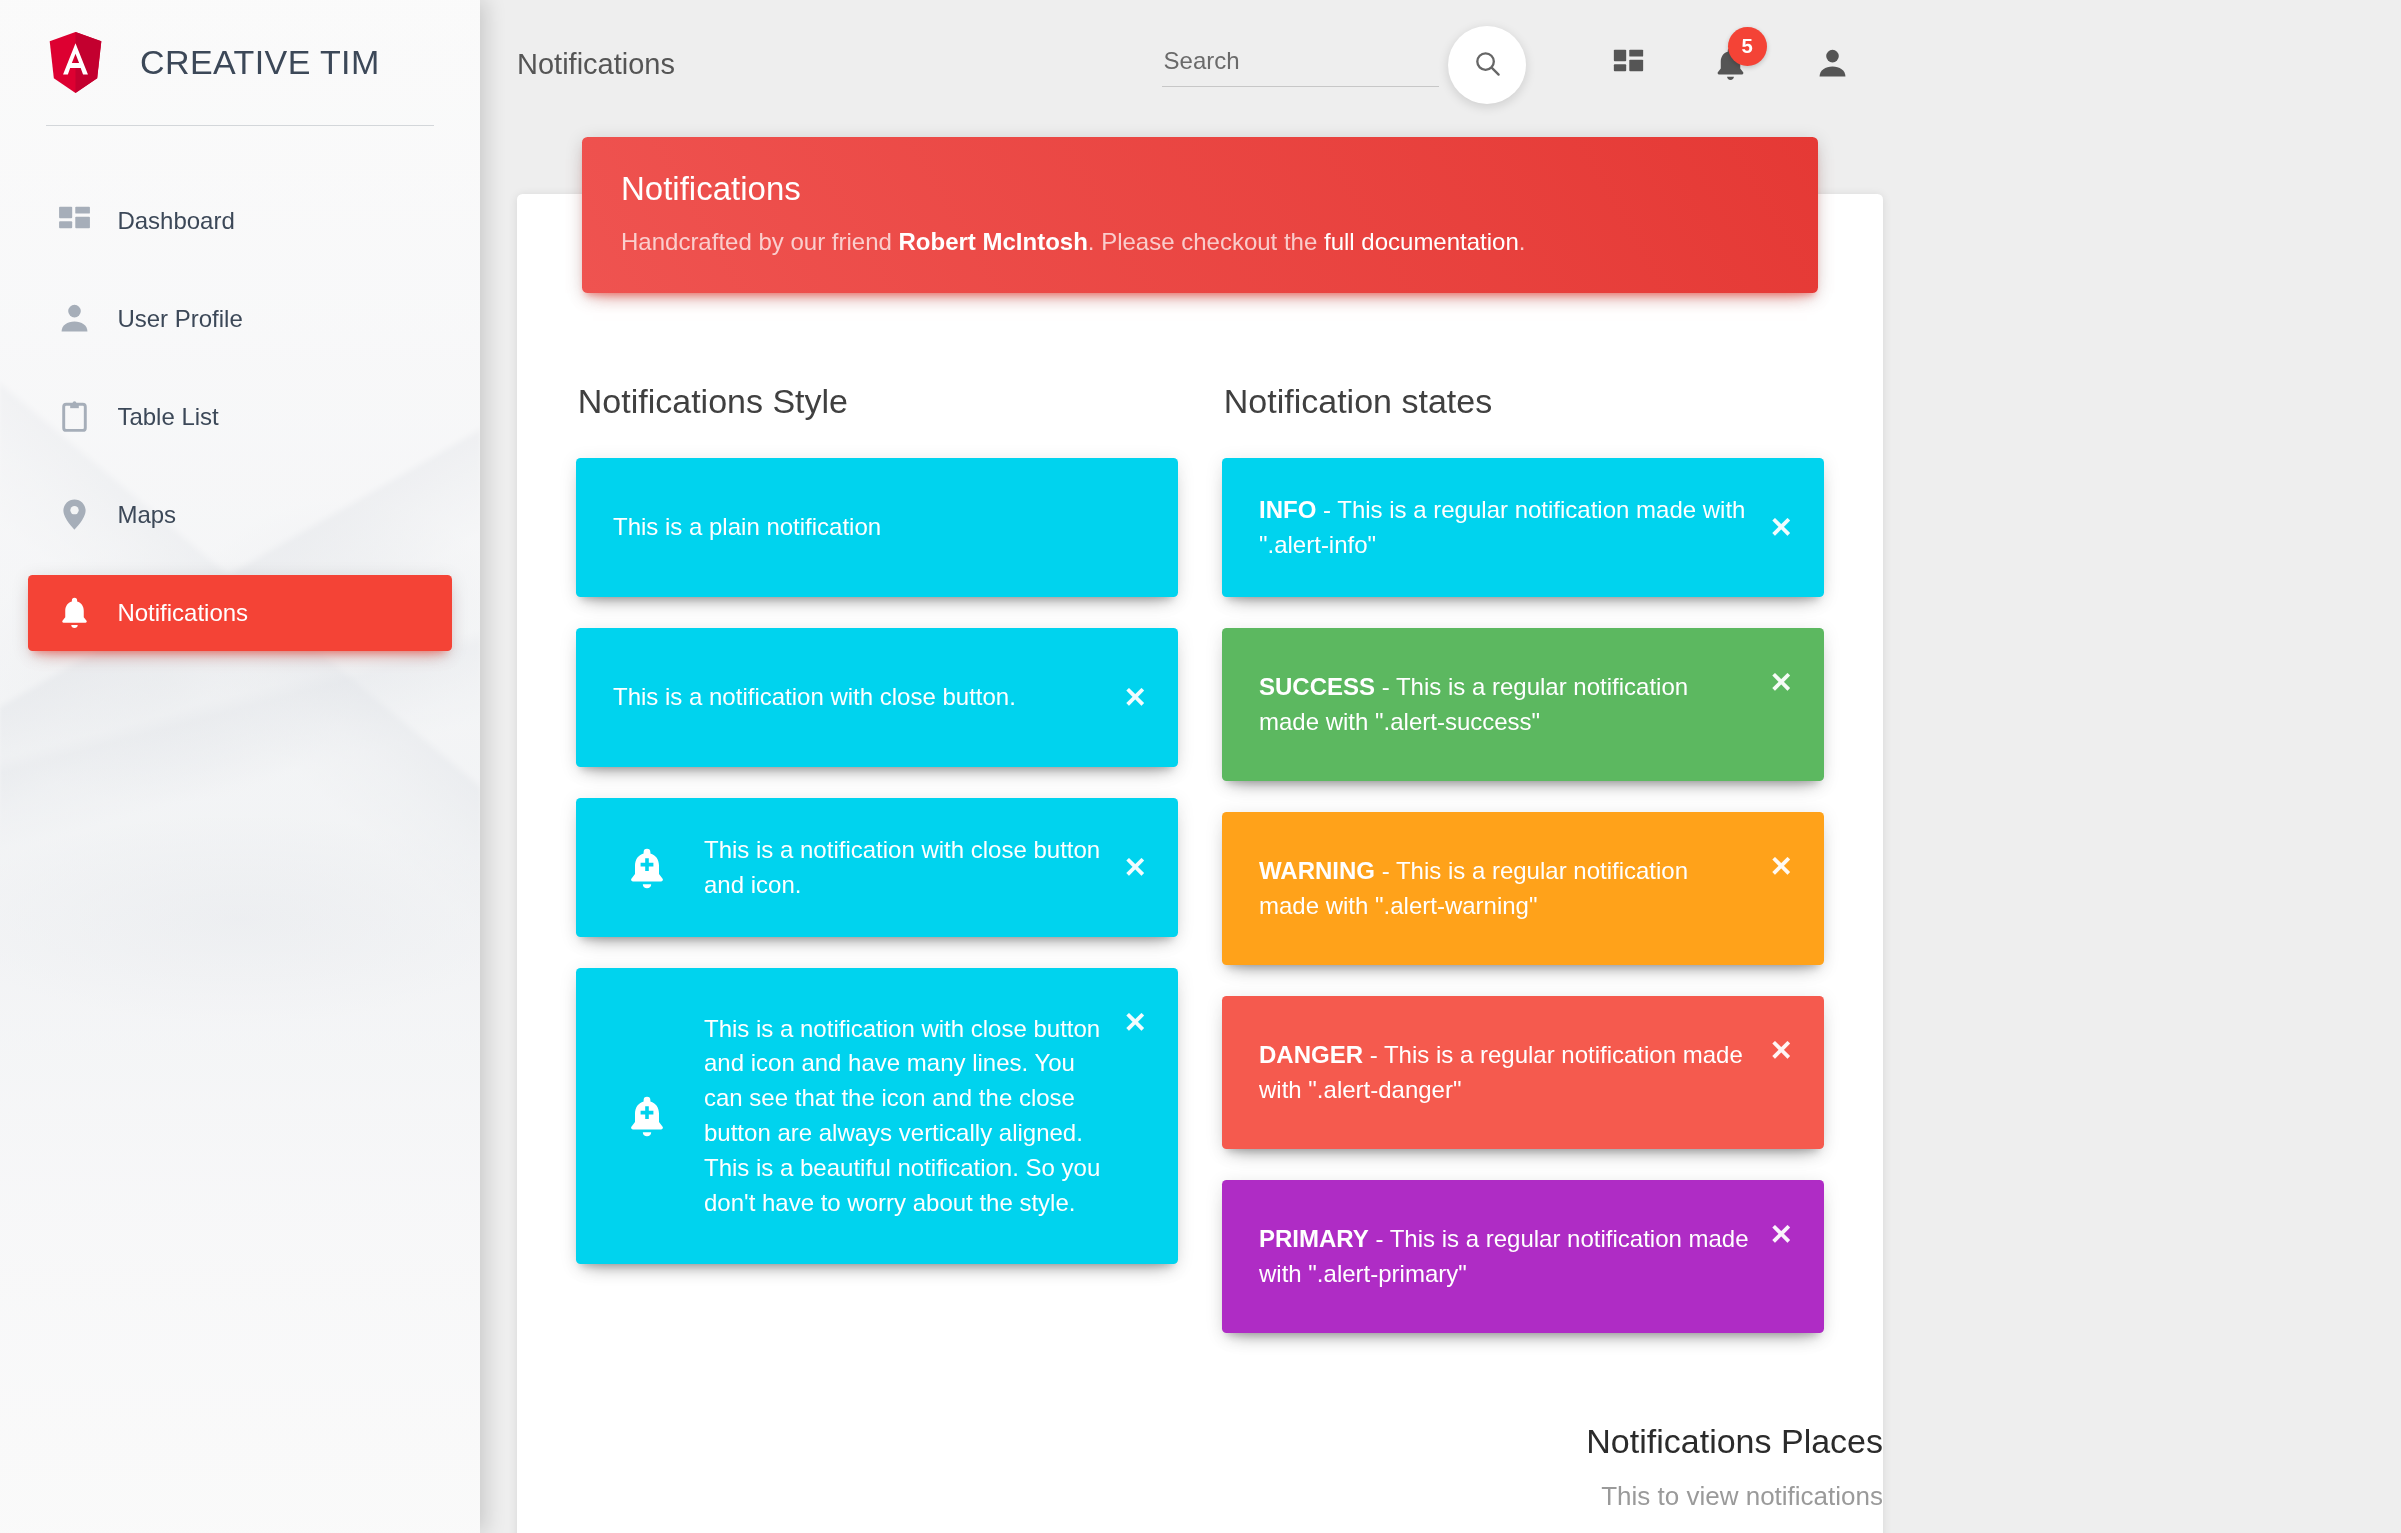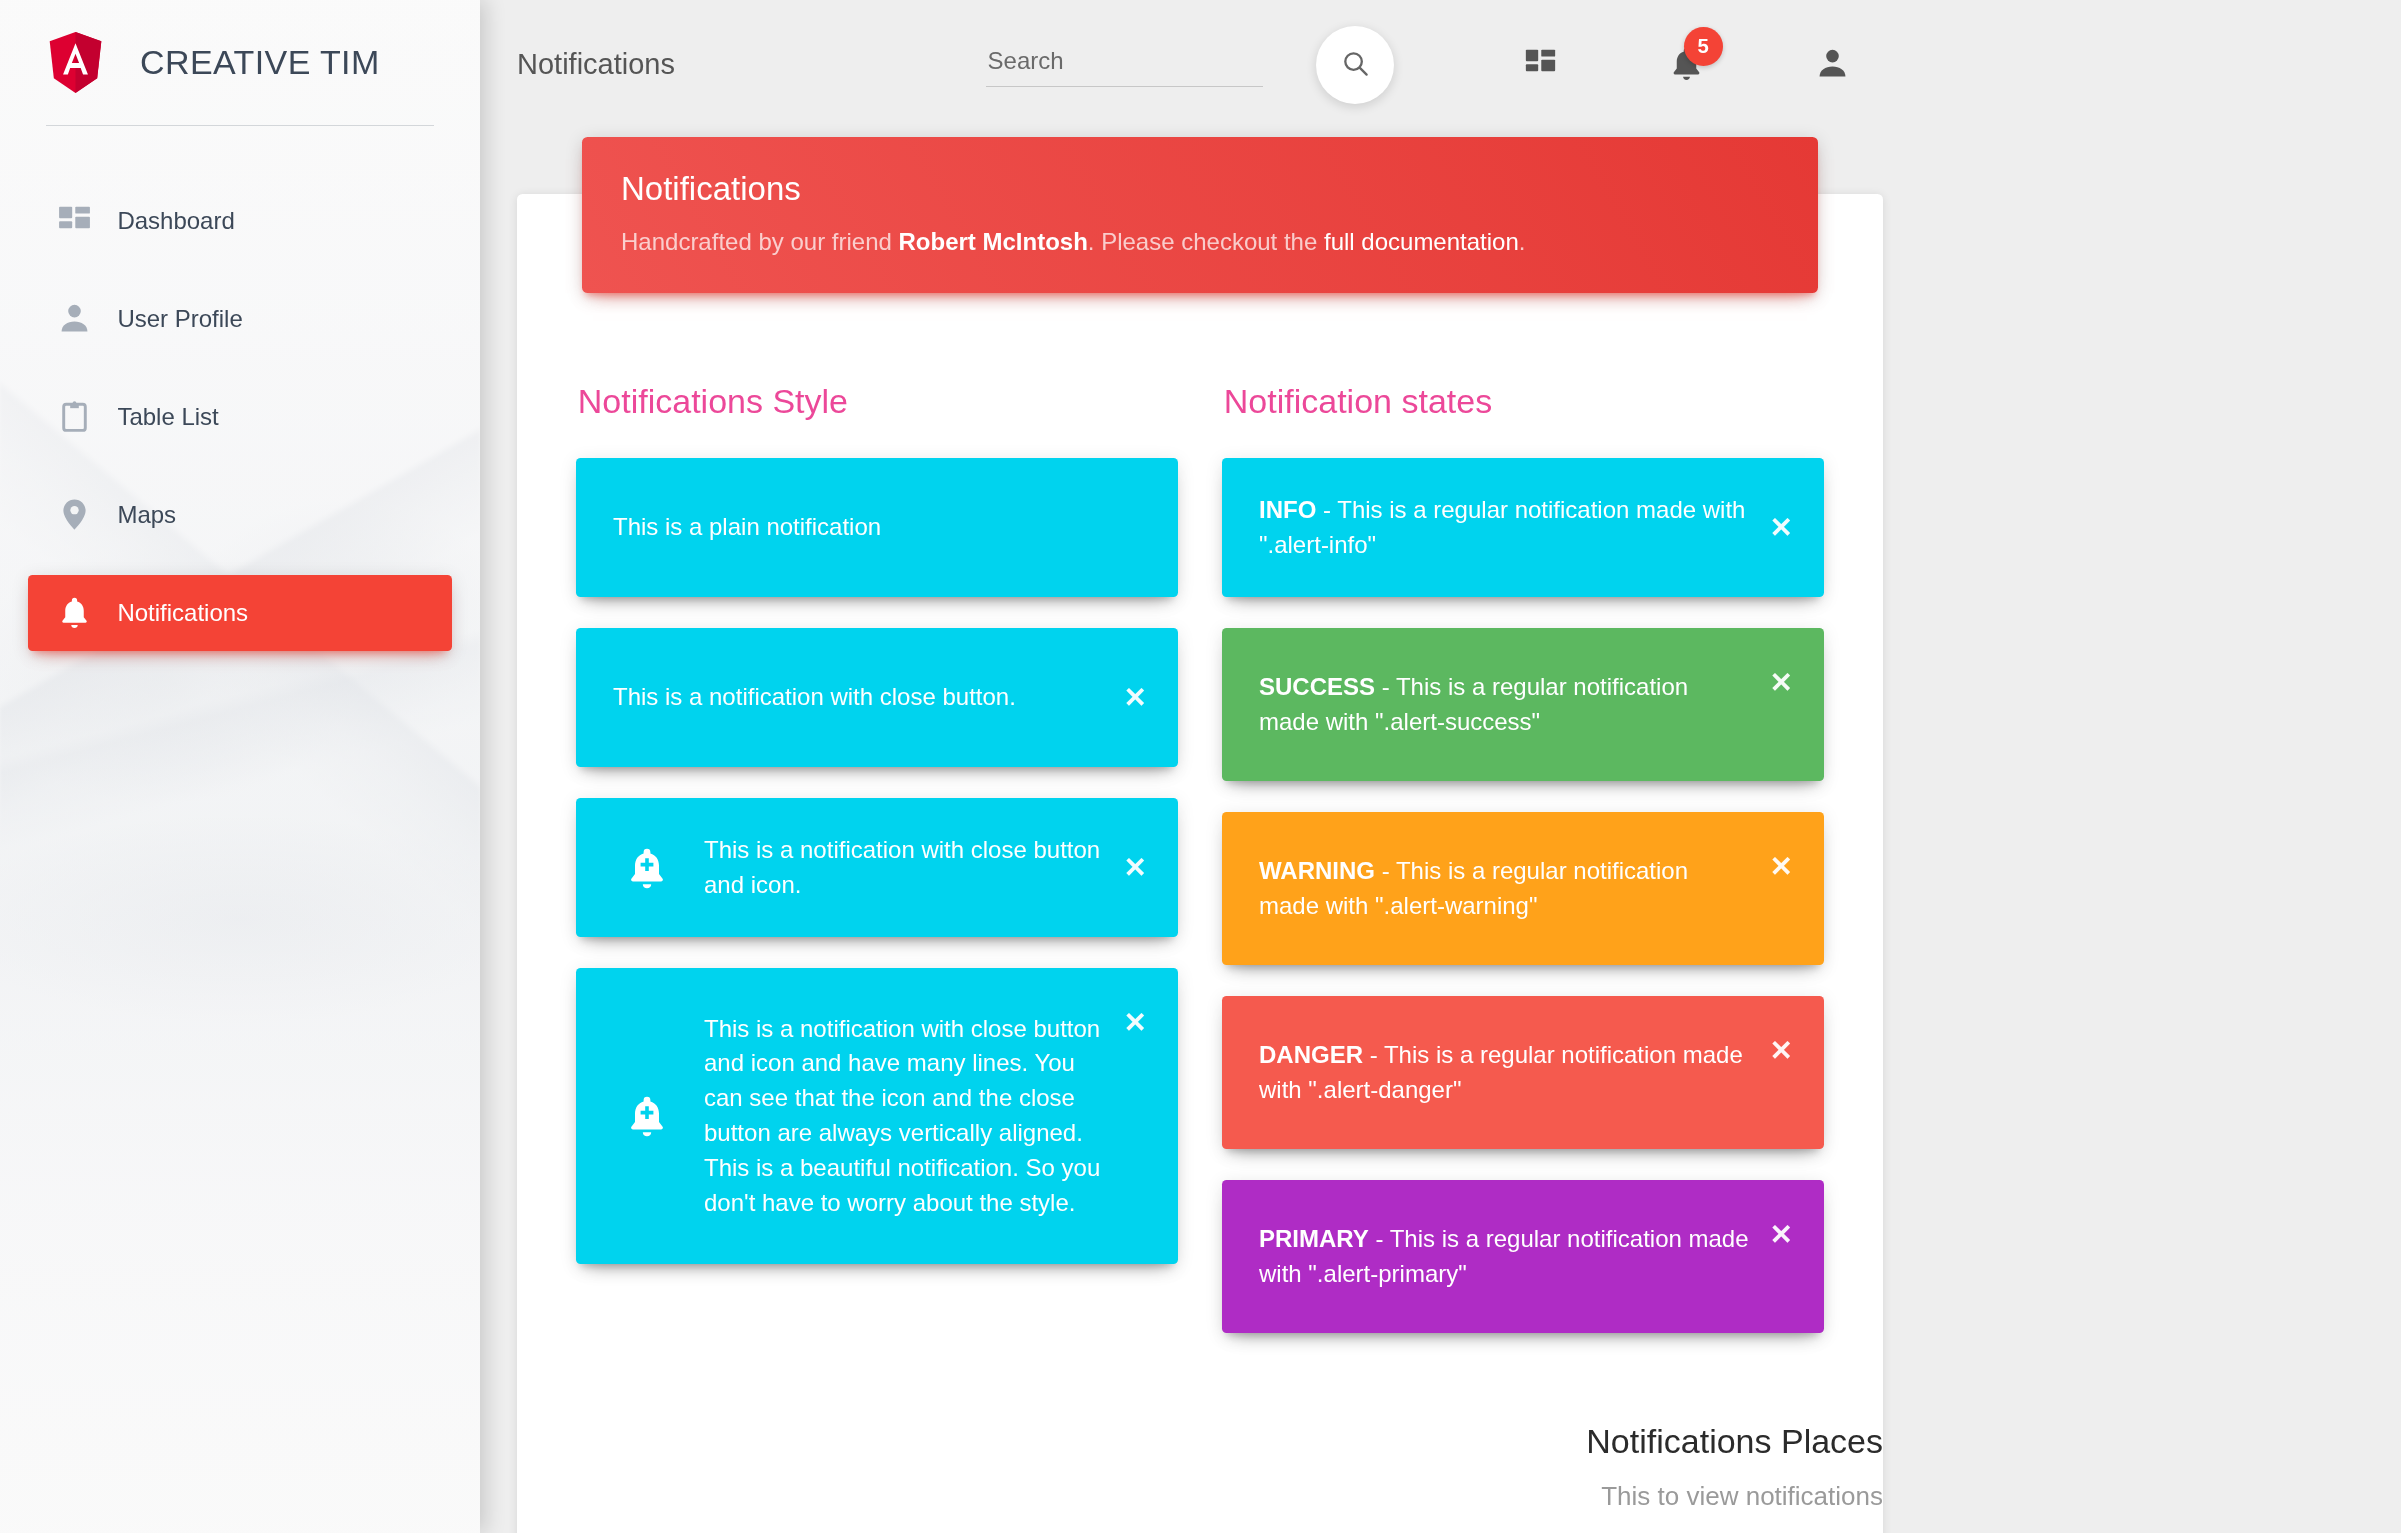--- a/index.html
+++ b/index.html
@@ -76,21 +76,21 @@
   .nav-item.active .nav-label { color:#ffffff; }
 
   .nav-bottom { position:absolute; left:0; bottom:55px; width:100%; }
   .nav-bottom .nav-item { margin-bottom:0; }
 
   
   .main { position:relative; flex:1 1 auto; height:1533px; background:#eeeeee; overflow:hidden; }
 
   .topbar { position:relative; height:129px; display:flex; align-items:center; padding:0 55px 0 37px; }
   .page-title { font-size:29px; color:#555555; font-weight:400; }
-  .topbar-right { margin-left:auto; display:flex; align-items:center;gap:44px; }
+  .topbar-right { margin-left:auto; display:flex; align-items:center; }
 
   .search-wrap { position:relative; width:277px; margin-right:9.2px; }
   .search-input {
     width:277px; border:0; outline:0; background:transparent;
     border-bottom:0.9px solid #c7c7c7;
     font-family:"Liberation Sans", sans-serif;
     font-size:24px; color:#3c4858; padding:5.5px 1.8px 11px 1.8px;
   }
   .search-input::placeholder { color:#6a6a6a; }
 
@@ -129,21 +129,21 @@
     border-radius:5.5px; padding:33px 39px 37px 39px; color:#ffffff;
     box-shadow:0 11px 18.5px -11px rgba(244,67,54,0.6), 0 3.7px 18.5px 0 rgba(0,0,0,0.14), 0 6.5px 7.4px -4.6px rgba(244,67,54,0.45);
   }
   .banner-title { font-size:33px; font-weight:300; margin-bottom:20.3px; }
   .banner-sub { font-size:24px; font-weight:300; color:rgba(255,255,255,0.72); }
   .banner-sub b { font-weight:700; color:#ffffff; }
   .banner-sub a { color:#ffffff; text-decoration:none; font-weight:400; }
 
   .cols { position:absolute; left:0; right:0; top:166px; display:flex; padding:0 37px; }
   .col { flex:1 1 50%; padding:0 22px; }
-  .col-title { font-size:34px; font-weight:300; color:#ec4899; margin:22px 0 37px 1.8px; }
+  .col-title { font-size:34px; font-weight:300; color:#404040; margin:22px 0 37px 1.8px; }
 
   .alert {
     position:relative; border-radius:4.6px; color:#ffffff;
     padding:31px 37px; margin-bottom:31px;
     font-size:24px; font-weight:400; line-height:1.45;
     display:flex; align-items:center;
     box-shadow:0 11px 18.5px -11px rgba(0,0,0,0.35), 0 3.7px 18.5px 0 rgba(0,0,0,0.10), 0 6.5px 7.4px -4.6px rgba(0,0,0,0.18);
   }
   .alert.tall { min-height:153px; }
   .alert .alert-icon { flex:0 0 67px; margin-right:24px; display:flex; align-items:center; justify-content:center; }

